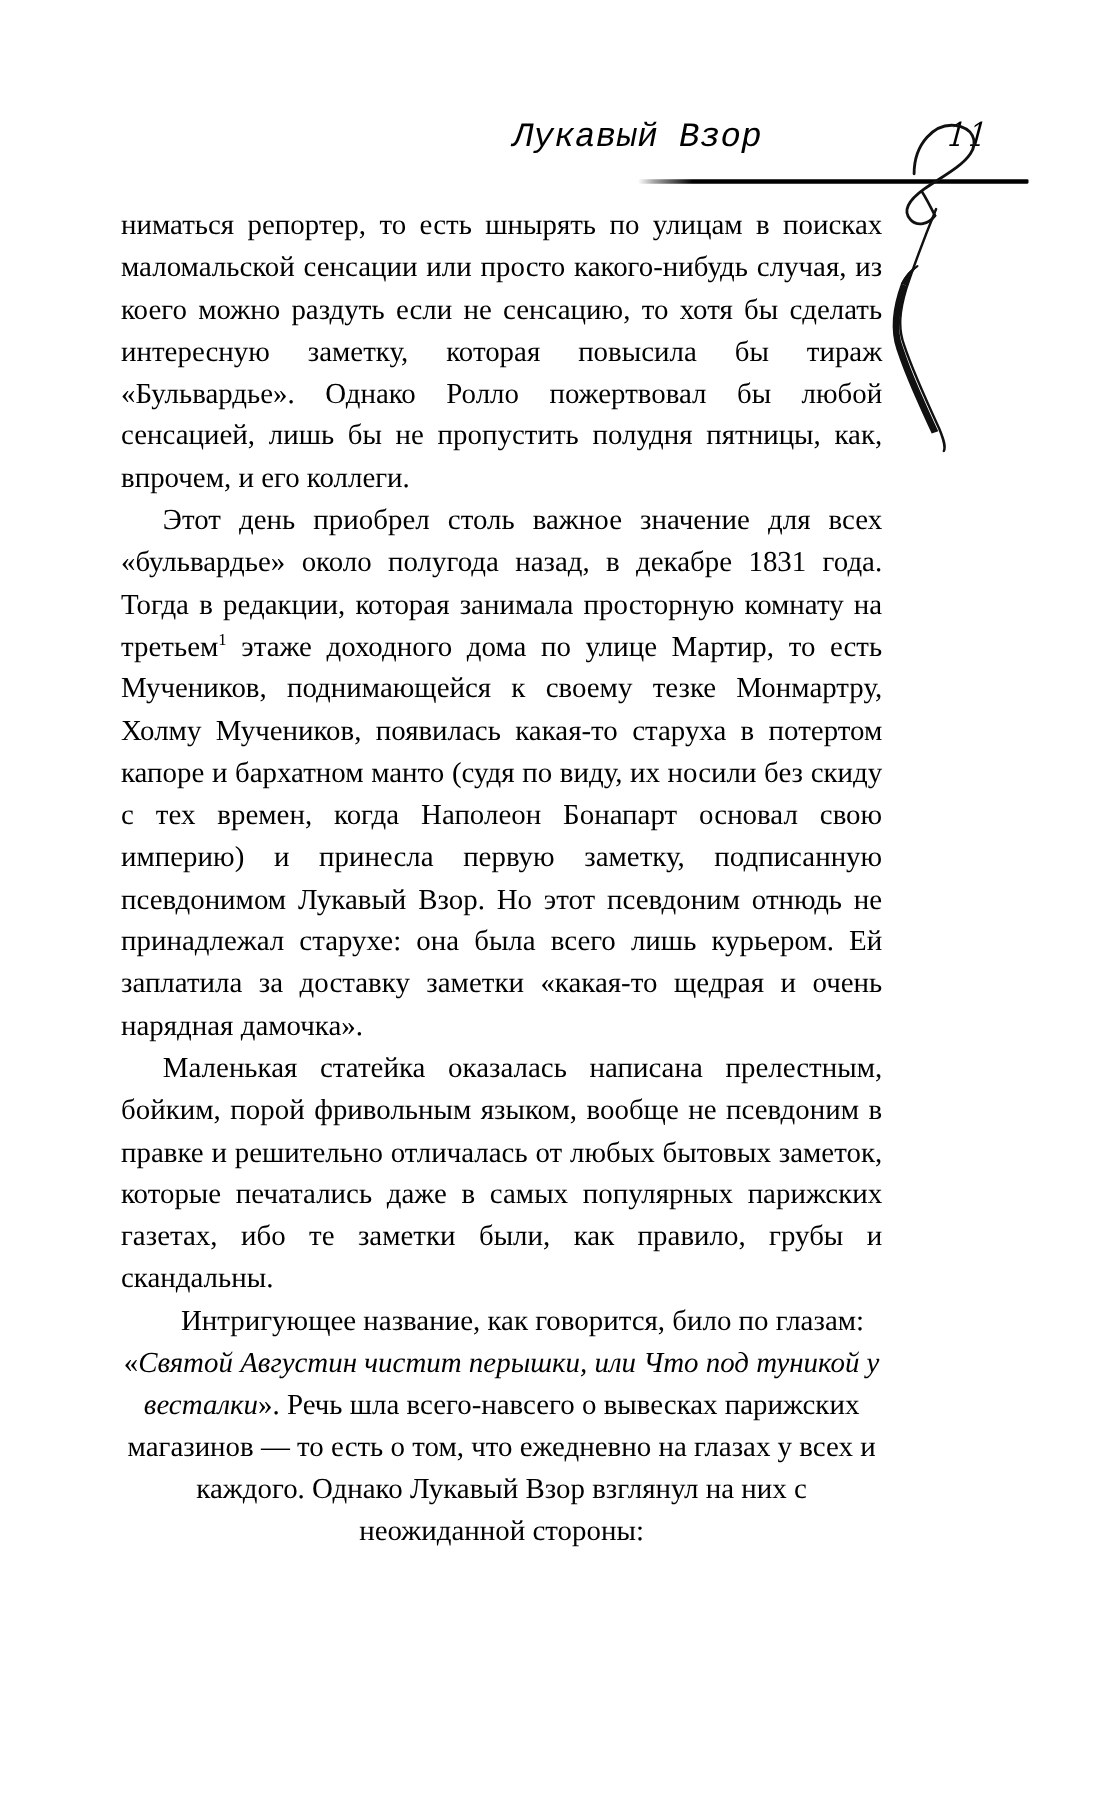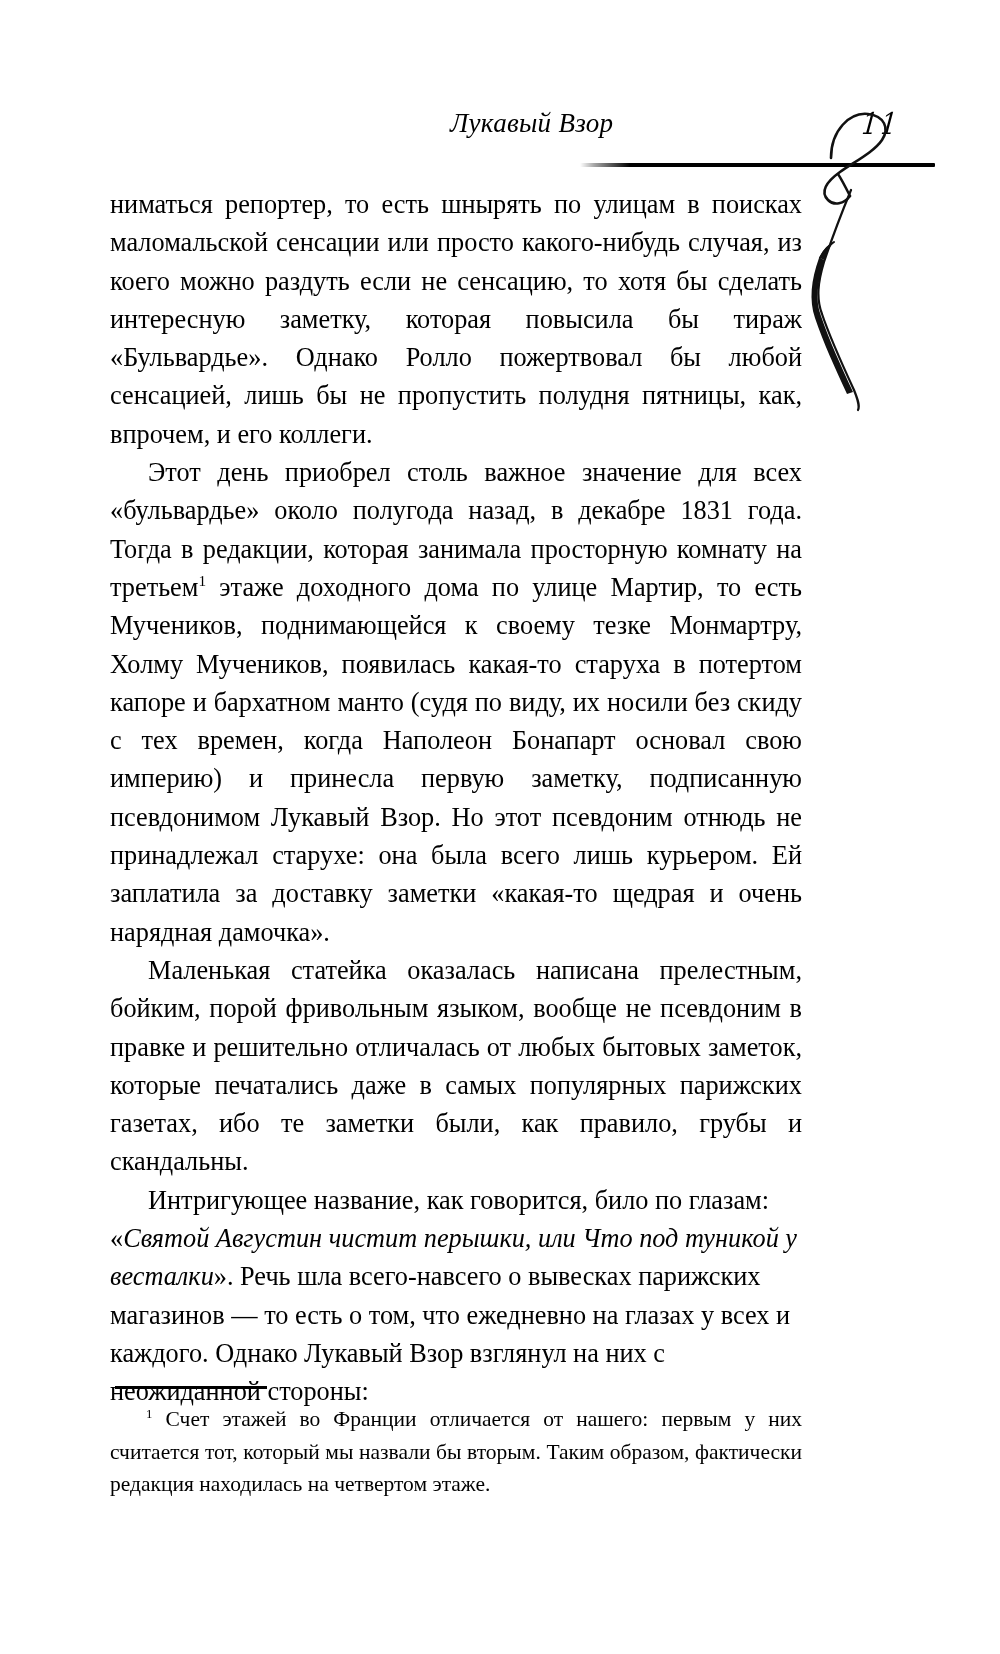--- a/index.html
+++ b/index.html
@@ -26,26 +26,27 @@
   
   .running-head {
     position: absolute;
     left: 110px;
     right: 110px;
     top: 108px;
     height: 60px;
   }
   .running-head-title {
     position: absolute;
-    left: 340px;
+    left: 356px;
     top: 0;
     font-style: italic;
-    font-size: 27px;
+    font-size: 31px;
     letter-spacing: 0.3px;
     white-space: nowrap;
+    font-family: Liberation Mono, monospace;
   }
   .running-head-folio {
     position: absolute;
     left: 748px;
     top: -2px;
     font-style: italic;
     font-size: 30px;
     font-family: "DejaVu Serif", "Liberation Serif", serif;
     transform: skewX(-6deg) scaleX(0.82);
     letter-spacing: 4px;
@@ -91,21 +92,21 @@
     hyphens: none;
   }
   .body-text p {
     margin: 0;
     text-indent: 0;
   }
   .body-text p.indent {
     text-indent: 38px;
   }
   .body-text p:last-child {
-    text-align: left;
+    text-align: center;
   }
   .body-text i {
     font-style: italic;
   }
   sup.fn-ref {
     font-size: 0.58em;
     vertical-align: super;
     line-height: 0;
   }
 
@@ -181,18 +182,14 @@
     <p class="indent"><span>Этот день приобрел столь важное значение для всех «бульвардье» около полугода назад, в декабре 1831 года. Тогда в редакции, которая занимала просторную комнату на третьем</span><sup class="fn-ref">1</sup><span> этаже доходного дома по улице Мартир, то есть Мучеников, поднимающейся к своему тезке Монмартру, Холму Мучеников, появилась какая-то старуха в потертом капоре и бархатном манто (судя по виду, их носили без скиду с тех времен, когда Наполеон Бонапарт основал свою империю) и принесла первую заметку, подписанную псевдонимом Лукавый Взор. Но этот псевдоним отнюдь не принадлежал старухе: она была всего лишь курьером. Ей заплатила за доставку заметки «какая-то щедрая и очень нарядная дамочка».</span></p>
 
     <p class="indent">
       <span>Маленькая статейка оказалась написана прелестным, бойким, порой фривольным языком, вообще не псевдоним в правке и решительно отличалась от любых бытовых заметок, которые печатались даже в самых популярных парижских газетах, ибо те заметки были, как правило, грубы и скандальны.</span>
     </p>
 
     <p class="indent"><span>Интригующее название, как говорится, било по глазам: «</span><i>Святой Августин чистит перышки, или Что под туникой у весталки</i><span>». Речь шла всего-навсего о вывесках парижских магазинов — то есть о том, что ежедневно на глазах у всех и каждого. Однако Лукавый Взор взглянул на них с неожиданной стороны:</span></p>
 
   </div>
 
-  <div class="footnote">
-    <div class="footnote-rule"></div>
-    <p class="footnote-text"><sup>1</sup> <span>Счет этажей во Франции отличается от нашего: первым у них считается тот, который мы назвали бы вторым. Таким образом, фактически редакция находилась на четвертом этаже.</span></p>
-  </div>
 
 </div>
 
 </body></html>

